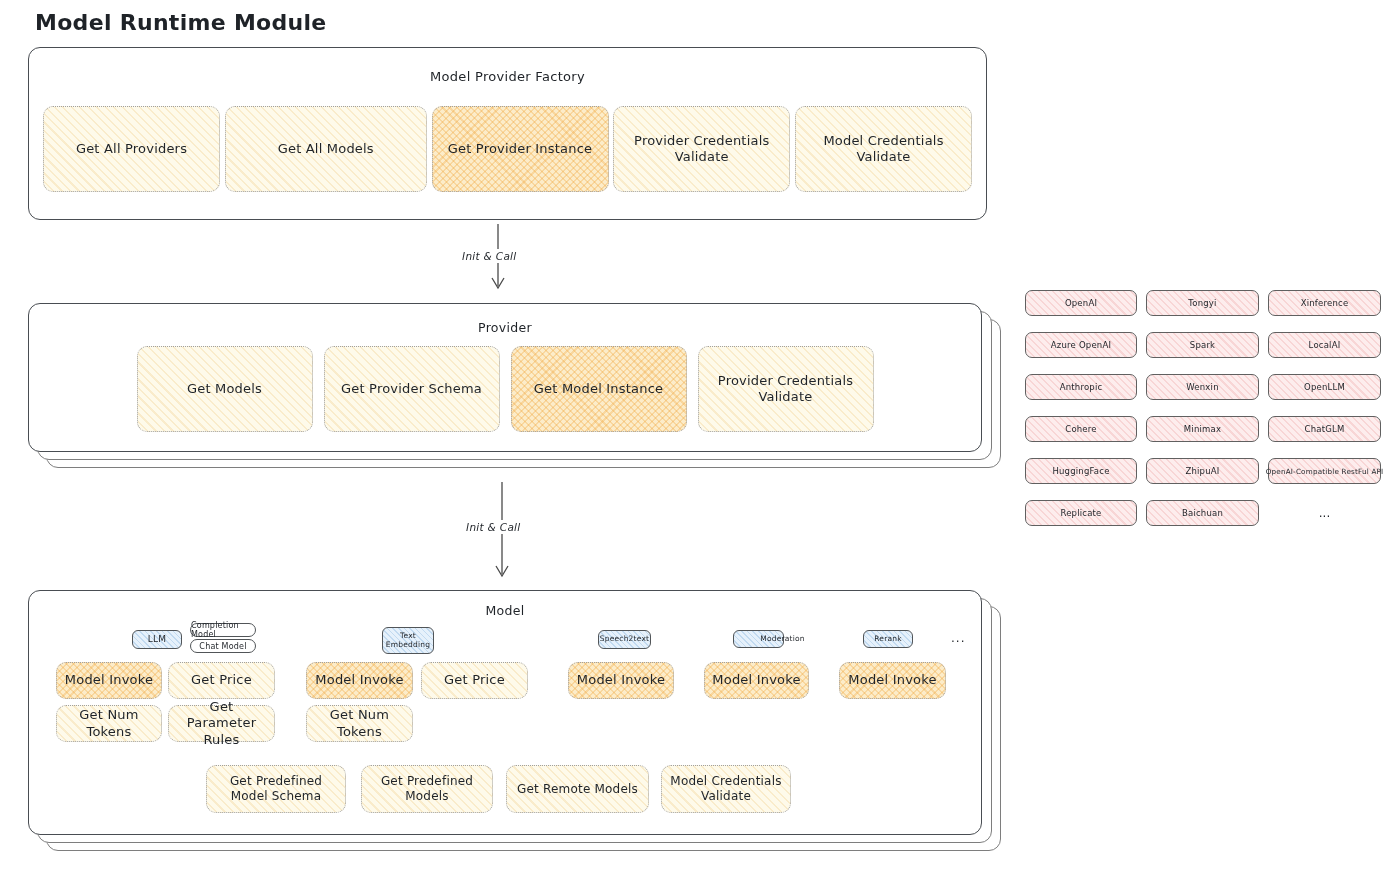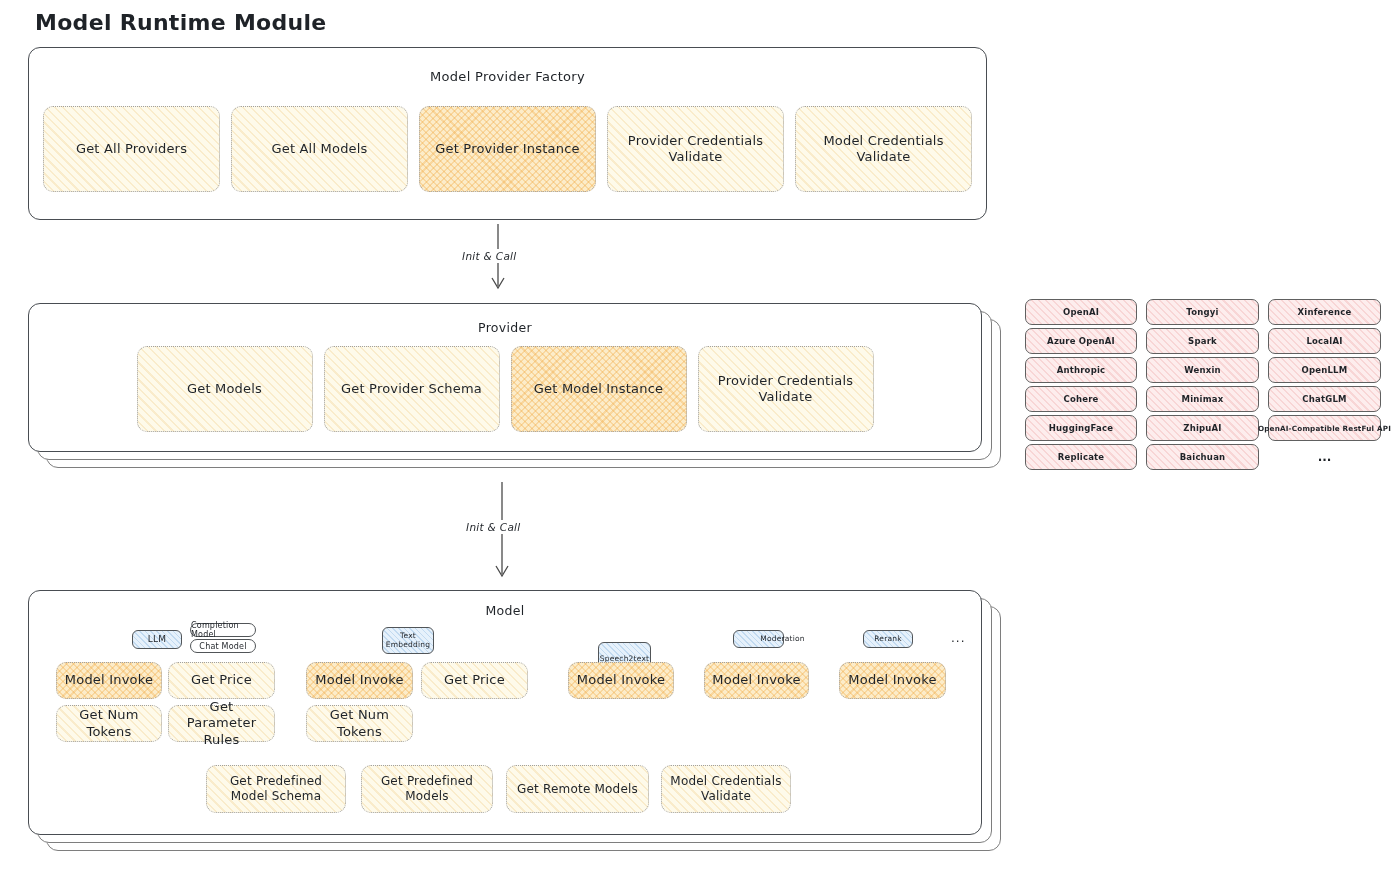--- a/index.html
+++ b/index.html
@@ -48,26 +48,25 @@
     position:absolute;display:flex;
   }
   .btn-row .btn{height:86px;}
   
   .arrow-label{
     position:absolute;background:#fff;text-align:left;
     font-size:10.5px;letter-spacing:.3px;padding:1px 0;font-style:italic;
   }
   
   .pgrid{
-    position:absolute;left:1025px;top:299px;
+    position:absolute;left:1025px;top:290px;
     display:grid;grid-auto-flow:column;
     grid-template-rows:repeat(6,26px);
     grid-template-columns:112px 113px 113px;
-    gap:3px 9px;
-    font-weight:bold;
+    gap:16px 9px;
   }
   .pcell{
     display:flex;align-items:center;justify-content:center;text-align:center;
     border:1.3px solid #606060;border-radius:7px;
     font-size:8.5px;letter-spacing:.2px;box-sizing:border-box;
     background-color:#fdeded;
     background-image:repeating-linear-gradient(45deg,
       rgba(228,120,120,.20) 0 1.5px,transparent 1.5px 5px);
   }
   .pcell.small{font-size:7.2px;white-space:nowrap;}
@@ -98,21 +97,21 @@
 </style>
 </head>
 <body>
 
 <div class="abs page-title">Model Runtime Module</div>
 
 <div class="box" style="left:28px;top:47px;width:957px;height:171px;">
   <div class="box-title" style="top:21px;">Model Provider Factory</div>
   <div class="btn-row" style="left:14px;right:14px;top:58px;justify-content:space-between;">
     <div class="btn fill-yellow" style="width:177px;">Get All Providers</div>
-    <div class="btn fill-yellow" style="width:177px;">Get All Models</div>
+    <div class="btn fill-yellow" style="width:202px;">Get All Models</div>
     <div class="btn fill-orange" style="width:177px;">Get Provider Instance</div>
     <div class="btn fill-yellow" style="width:177px;">Provider Credentials Validate</div>
     <div class="btn fill-yellow" style="width:177px;">Model Credentials Validate</div>
   </div>
 </div>
 
 <svg class="arrow" style="left:489px;top:224px;" width="18" height="70">
   <line x1="9" y1="0" x2="9" y2="62" stroke="#4a4a4a" stroke-width="1.3"></line>
   <polyline points="3,54 9,64 15,54" fill="none" stroke="#4a4a4a" stroke-width="1.3"></polyline>
 </svg>
@@ -159,21 +158,21 @@
 
 <div class="box-back" style="left:46px;top:606px;width:953px;height:243px;"></div>
 <div class="box-back" style="left:37px;top:598px;width:953px;height:243px;"></div>
 <div class="box" style="left:28px;top:590px;width:952px;height:243px;">
   <div class="box-title" style="top:12px;font-size:12.5px;">Model</div>
 
   <div class="tag-blue" style="left:103px;top:39px;width:50px;height:19px;font-size:9px;">LLM</div>
   <div class="tag-white" style="left:161px;top:32px;width:66px;height:14px;">Completion Model</div>
   <div class="tag-white" style="left:161px;top:48px;width:66px;height:14px;">Chat Model</div>
   <div class="tag-blue" style="left:353px;top:36px;width:52px;height:27px;padding:1px 7px;">Text Embedding</div>
-  <div class="tag-blue" style="left:569px;top:51px;width:53px;height:35px;">Speech2text</div>
+  <div class="tag-blue" style="left:569px;top:39px;width:53px;height:19px;">Speech2text</div>
   <div class="tag-blue" style="left:704px;top:39px;width:51px;height:18px;padding-left:48px;">Moderation</div>
   <div class="tag-blue" style="left:834px;top:39px;width:50px;height:18px;">Rerank</div>
   <div class="more-dots" style="left:922px;top:40px;">...</div>
 
   <div class="btn fill-orange mbtn" style="left:27px;top:71px;width:106px;">Model Invoke</div>
   <div class="btn fill-yellow mbtn" style="left:139px;top:71px;width:107px;">Get Price</div>
   <div class="btn fill-orange mbtn" style="left:277px;top:71px;width:107px;">Model Invoke</div>
   <div class="btn fill-yellow mbtn" style="left:392px;top:71px;width:107px;">Get Price</div>
   <div class="btn fill-orange mbtn" style="left:539px;top:71px;width:106px;">Model Invoke</div>
   <div class="btn fill-orange mbtn" style="left:675px;top:71px;width:105px;">Model Invoke</div>

